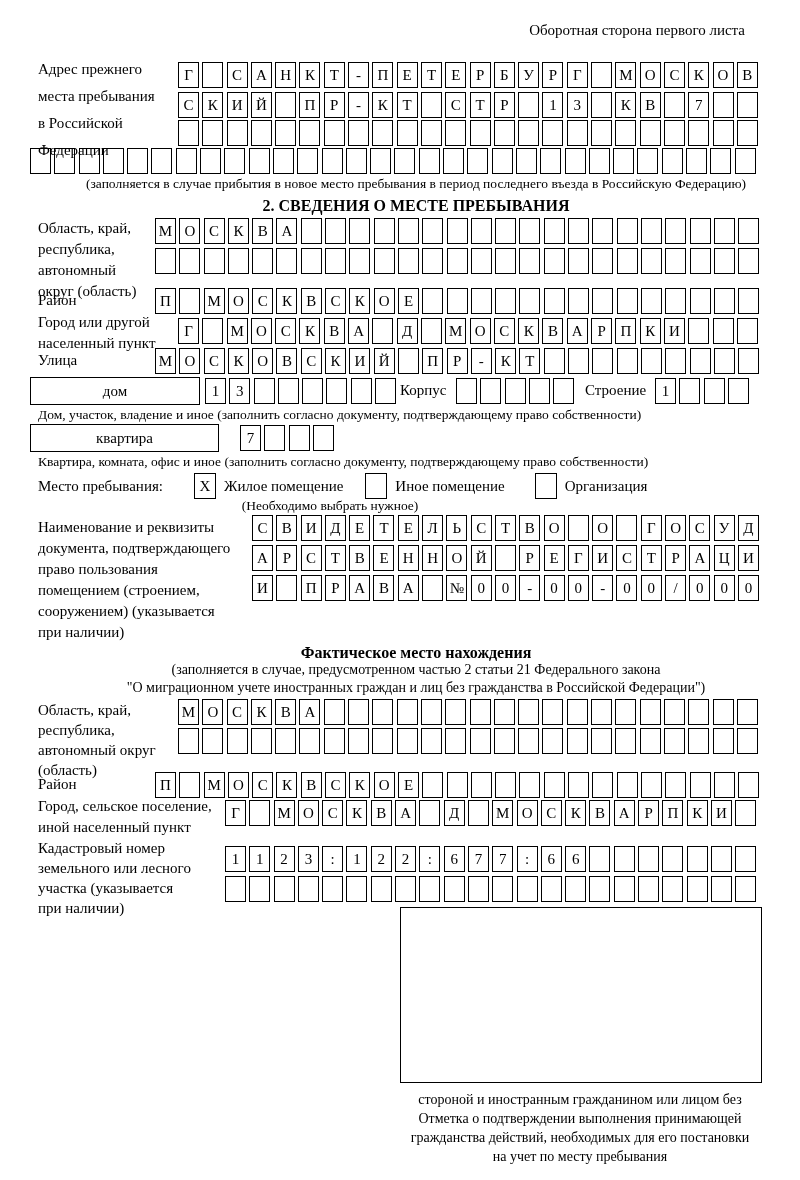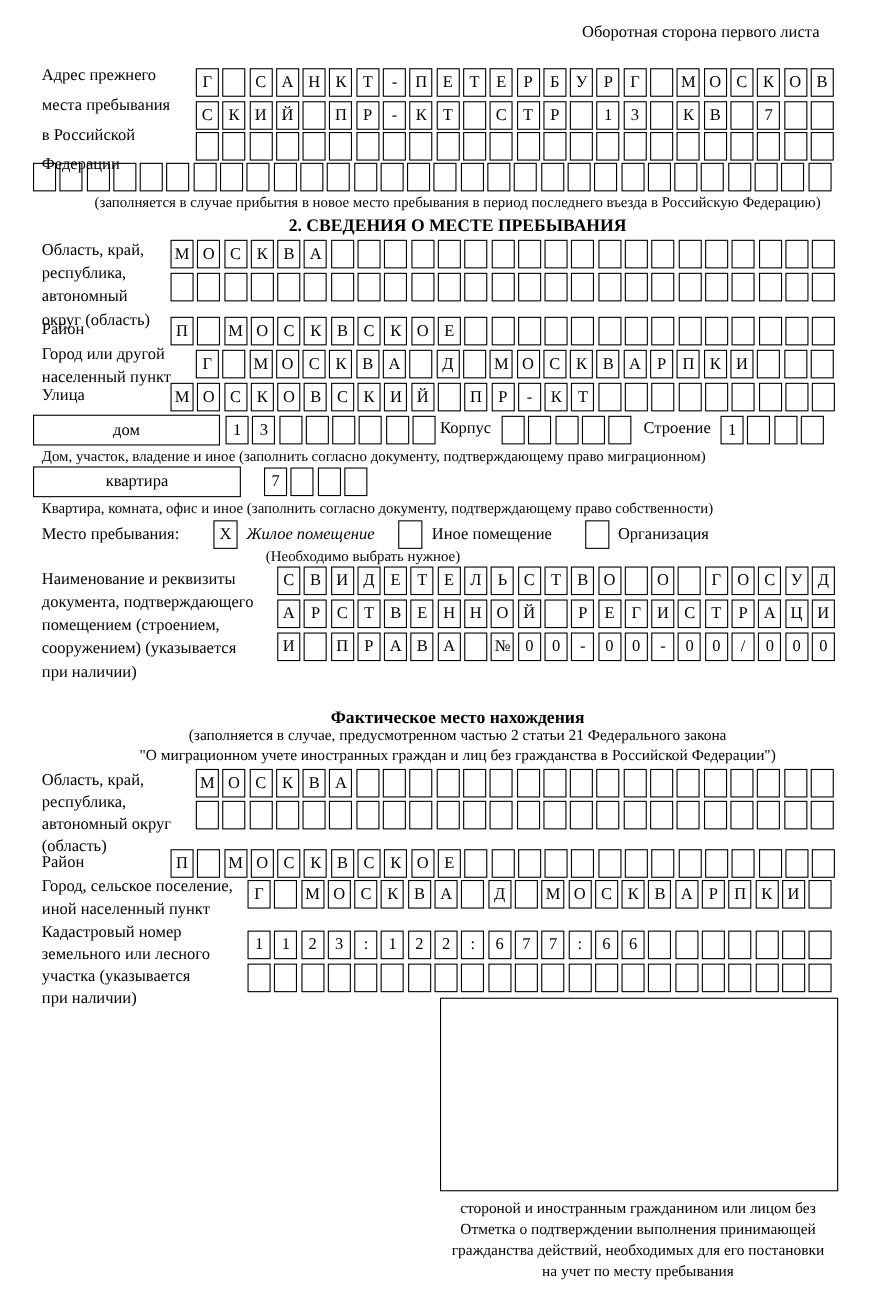--- a/index.html
+++ b/index.html
@@ -335,47 +335,48 @@
     <span class="cell"></span>
     <span class="cell"></span>
   </div>
 <div class="abs lbl" style="left:585px; top:380px;">Строение</div>
 <div class="abs cells" style="left:655px; top:378px;">
     <span class="cell">1</span>
     <span class="cell"></span>
     <span class="cell"></span>
     <span class="cell"></span>
   </div>
-<div class="abs note" style="left:38px; top:407px;">Дом, участок, владение и иное (заполнить согласно документу, подтверждающему право миграционном)</div>
+<div class="abs note" style="left:38px; top:407px;">Дом, участок, владение и иное (заполнить согласно документу, подтверждающему право собственности)</div>
 
 <div class="abs widebox" style="left:30px; top:424px; width:189px;">квартира</div>
 <div class="abs cells" style="left:240px; top:425px;">
     <span class="cell">7</span>
     <span class="cell"></span>
     <span class="cell"></span>
     <span class="cell"></span>
   </div>
 <div class="abs note" style="left:38px; top:454px;">Квартира, комната, офис и иное (заполнить согласно документу, подтверждающему право собственности)</div>
 
 <div class="abs stayrow" style="left:38px; top:473px; width:730px;gap:16px;">
   <span class="optlbl" style="width:140px; flex:none;">Место пребывания:</span>
   <span id="stay-options" style="display:flex;">
       <span class="chk">X</span>
-      <span class="optlbl" style="margin: 0px 22px 0px 8px; font-style: italic;">Жилое помещение</span>
+      <span class="optlbl" style="margin: 0px 22px 0px 8px;">Жилое помещение</span>
       <span class="chk"></span>
       <span class="optlbl" style="margin: 0px 30px 0px 8px;">Иное помещение</span>
       <span class="chk"></span>
       <span class="optlbl" style="margin: 0px 22px 0px 8px;">Организация</span>
     </span>
 </div>
 <div class="abs note" style="left:180px; top:498px; width:300px; text-align:center;">(Необходимо выбрать нужное)</div>
 
 <div class="abs lbl" style="left:38px; top:517px; width:210px;">
     <div>Наименование и реквизиты</div>
     <div>документа, подтверждающего</div>
+    <div>право пользования</div>
     <div>помещением (строением,</div>
     <div>сооружением) (указывается</div>
     <div>при наличии)</div>
   </div>
 <div class="abs cells" style="left:252px; top:515px;">
     <span class="cell">С</span>
     <span class="cell">В</span>
     <span class="cell">И</span>
     <span class="cell">Д</span>
     <span class="cell">Е</span>

